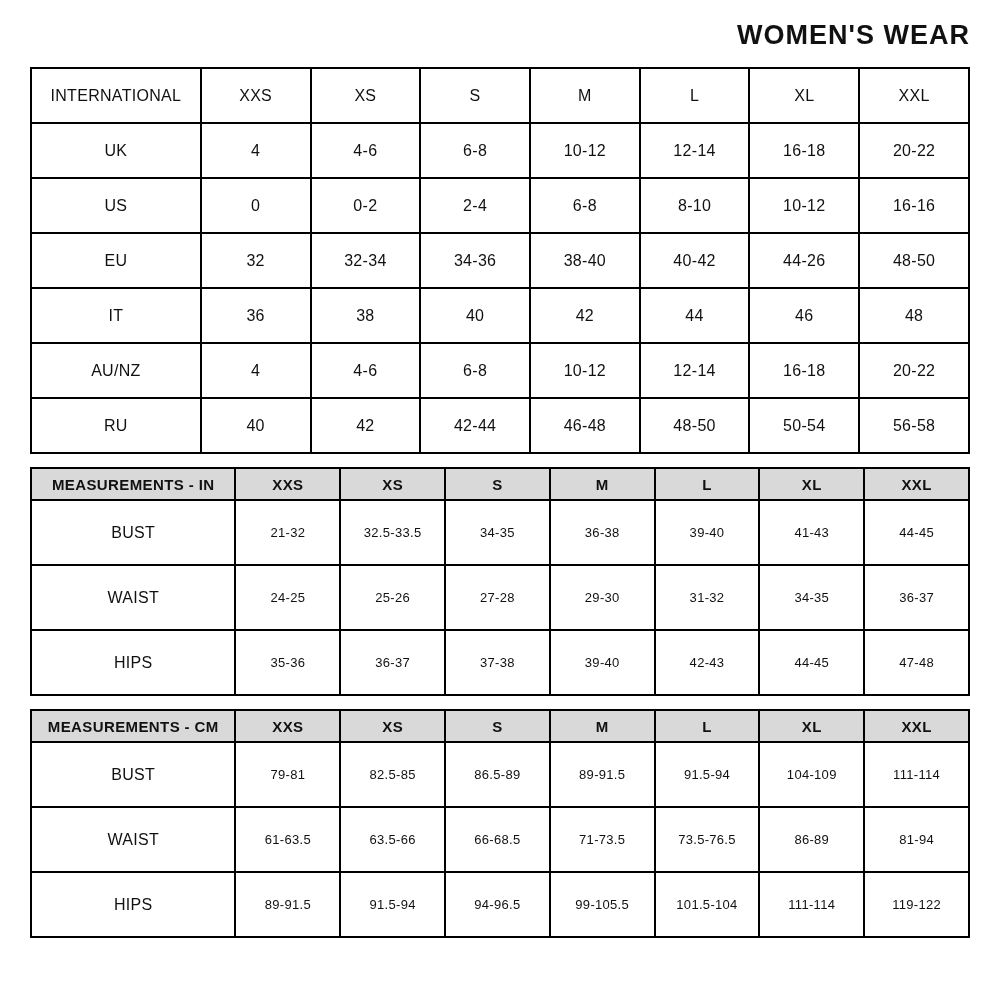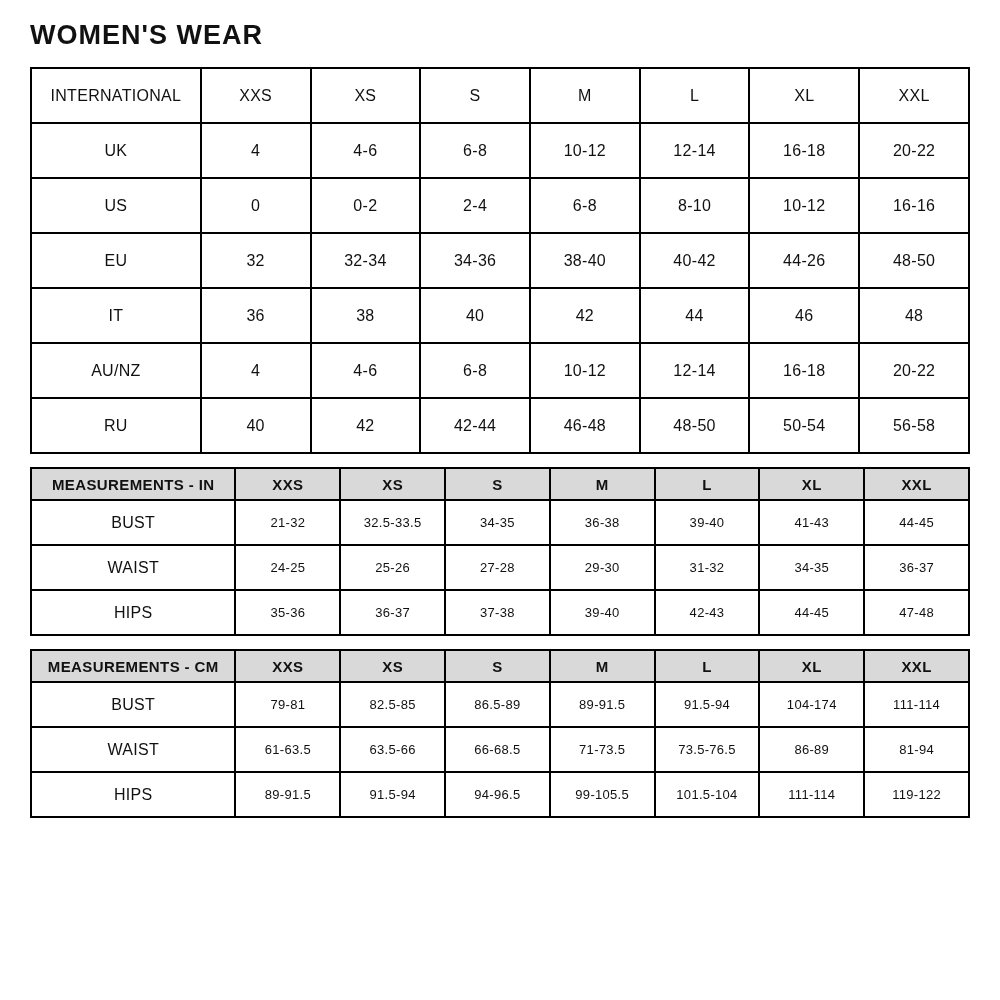--- a/index.html
+++ b/index.html
@@ -10,21 +10,21 @@
   }
   .page {
     width: 1000px;
     height: 1000px;
     margin: 0 auto;
     background: #ffffff;
     padding: 6px 30px 14px 30px;
     overflow: hidden;
   }
   .page-title {
-    text-align: left;
+    text-align: right;
     font-size: 27px;
     font-weight: bold;
     letter-spacing: 1px;
     padding: 14px 0 16px 0;
   }
   table {
     width: 100%;
     border-collapse: collapse;
     table-layout: fixed;
   }
@@ -48,21 +48,21 @@
   .size-table td { height: 55px; font-size: 16px; }
 
   
   .meas-table th {
     background: #d9d9d9;
     height: 32px;
     font-size: 15px;
     font-weight: bold;
     letter-spacing: 0.4px;
   }
-  .meas-table td { height: 45px; font-size: 13px; }
+  .meas-table td { height: 65px; font-size: 13px; }
   .meas-table td.row-label { font-size: 16px; }
 </style>
 </head>
 <body>
 
 <div class="page">
 
   <div class="page-title">WOMEN'S WEAR</div>
 
   <table class="size-table">
@@ -213,21 +213,21 @@
         <th>XL</th>
         <th>XXL</th>
       </tr>
       <tr>
         <td class="row-label">BUST</td>
         <td>79-81</td>
         <td>82.5-85</td>
         <td>86.5-89</td>
         <td>89-91.5</td>
         <td>91.5-94</td>
-        <td>104-174</td>
+        <td>104-109</td>
         <td>111-114</td>
       </tr>
       <tr>
         <td class="row-label">WAIST</td>
         <td>61-63.5</td>
         <td>63.5-66</td>
         <td>66-68.5</td>
         <td>71-73.5</td>
         <td>73.5-76.5</td>
         <td>86-89</td>

